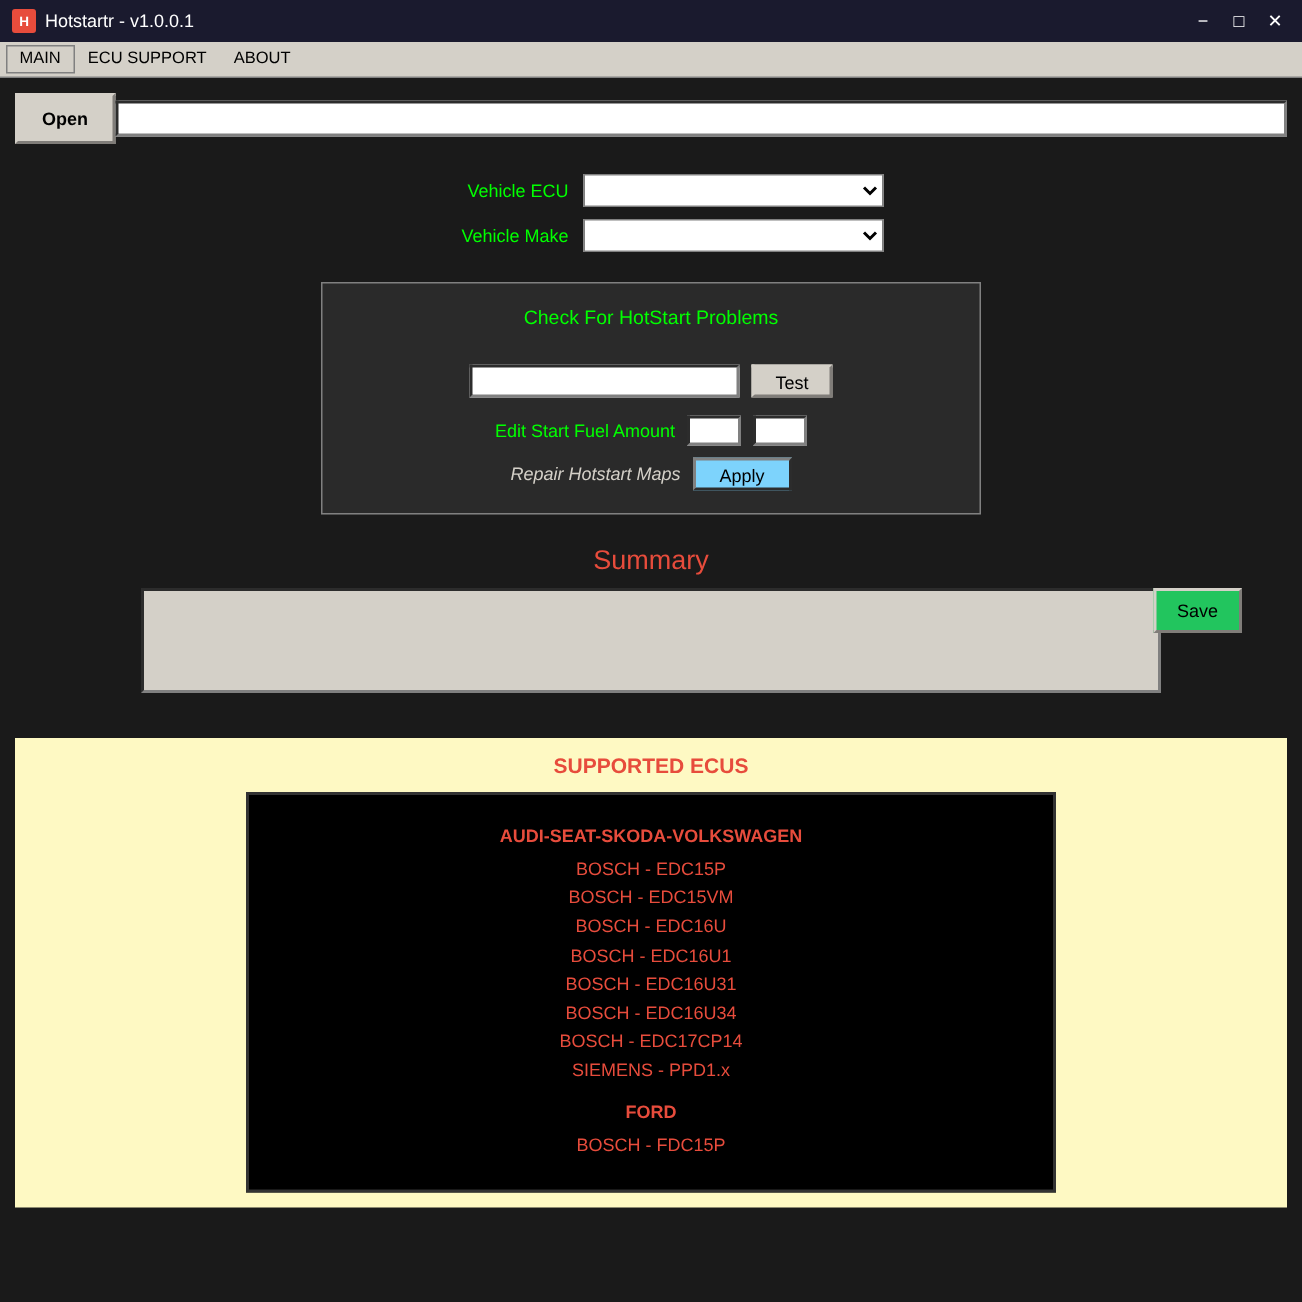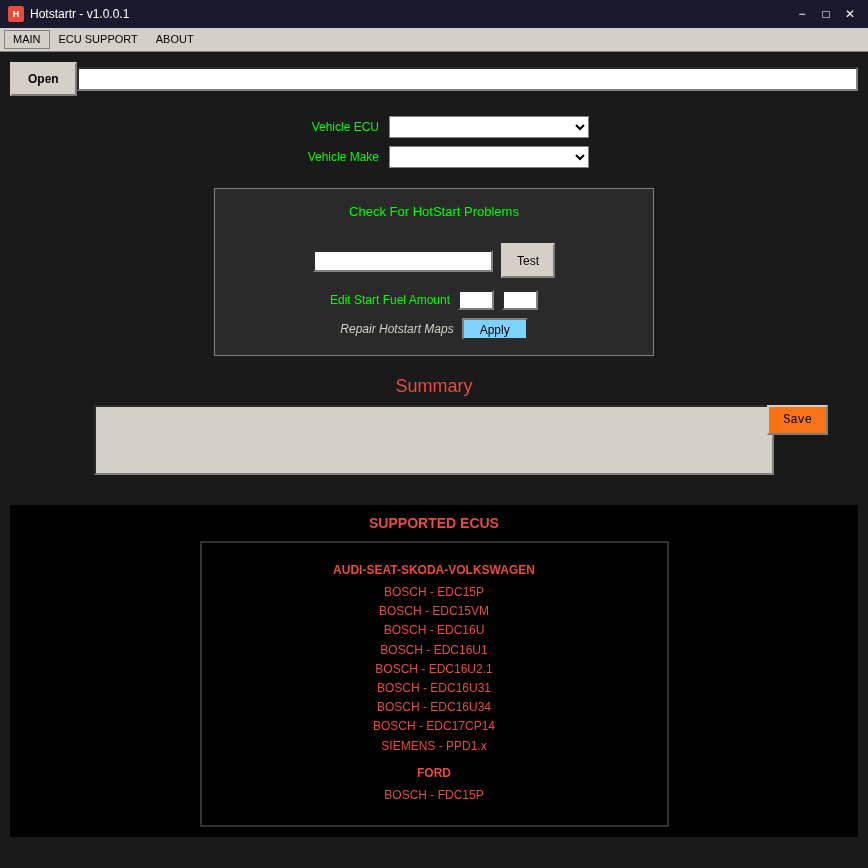--- a/index.html
+++ b/index.html
@@ -169,21 +169,21 @@
       height: 22px;
       background: white;
       border: 2px inset #808080;
     }
     .test-btn {
       background: #d4d0c8;
       border: 2px outset #d4d0c8;
       padding: 3px 14px;
       font-size: 12px;
       cursor: pointer;
-      height: 35px;
+      height: 22px;
     }
 
     .edit-row {
       display: flex;
       align-items: center;
       justify-content: center;
       gap: 8px;
       margin-bottom: 8px;
     }
     .edit-label {
@@ -229,47 +229,46 @@
       border: 2px inset #808080;
       margin: 0 auto;
       width: 680px;
       height: 70px;
       padding: 4px;
     }
 
     .save-btn {
       position: absolute;
       right: 10px;
-      background: #f97316;
+      background: #22c55e;
       border: 2px outset #d4d0c8;
       padding: 6px 14px;
       font-size: 12px;
       cursor: pointer;
-      font-family: Liberation Mono, monospace;
     }
 
     
     .bottom-section {
-      background: #000000;
+      background: #fef9c3;
       padding: 10px;
     }
 
     .supported-title {
       color: #e74c3c;
       font-size: 14px;
       font-weight: bold;
       text-align: center;
       margin-bottom: 10px;
     }
 
     .ecu-box {
       background: #000;
       border: 2px solid #333;
       margin: 0 auto;
-      width: 469px;
+      width: 540px;
       padding: 20px;
       text-align: center;
     }
 
     .ecu-group-title {
       color: #e74c3c;
       font-size: 12px;
       margin-bottom: 6px;
       font-weight: bold;
     }
@@ -374,21 +373,20 @@
   <div class="bottom-section">
     <div class="supported-title">SUPPORTED ECUS</div>
 
     <div class="ecu-box">
 
       <div class="ecu-group-title">AUDI-SEAT-SKODA-VOLKSWAGEN</div>
       <span class="ecu-item">BOSCH - EDC15P</span>
       <span class="ecu-item">BOSCH - EDC15VM</span>
       <span class="ecu-item">BOSCH - EDC16U</span>
       <span class="ecu-item">BOSCH - EDC16U1</span>
-      <span class="ecu-item">BOSCH - EDC16U2.1</span>
       <span class="ecu-item">BOSCH - EDC16U31</span>
       <span class="ecu-item">BOSCH - EDC16U34</span>
       <span class="ecu-item">BOSCH - EDC17CP14</span>
       <span class="ecu-item">SIEMENS - PPD1.x</span>
 
       <div class="ecu-spacer"></div>
 
       <div class="ecu-group-title">FORD</div>
       <span class="ecu-item">BOSCH - FDC15P</span>
     </div>

